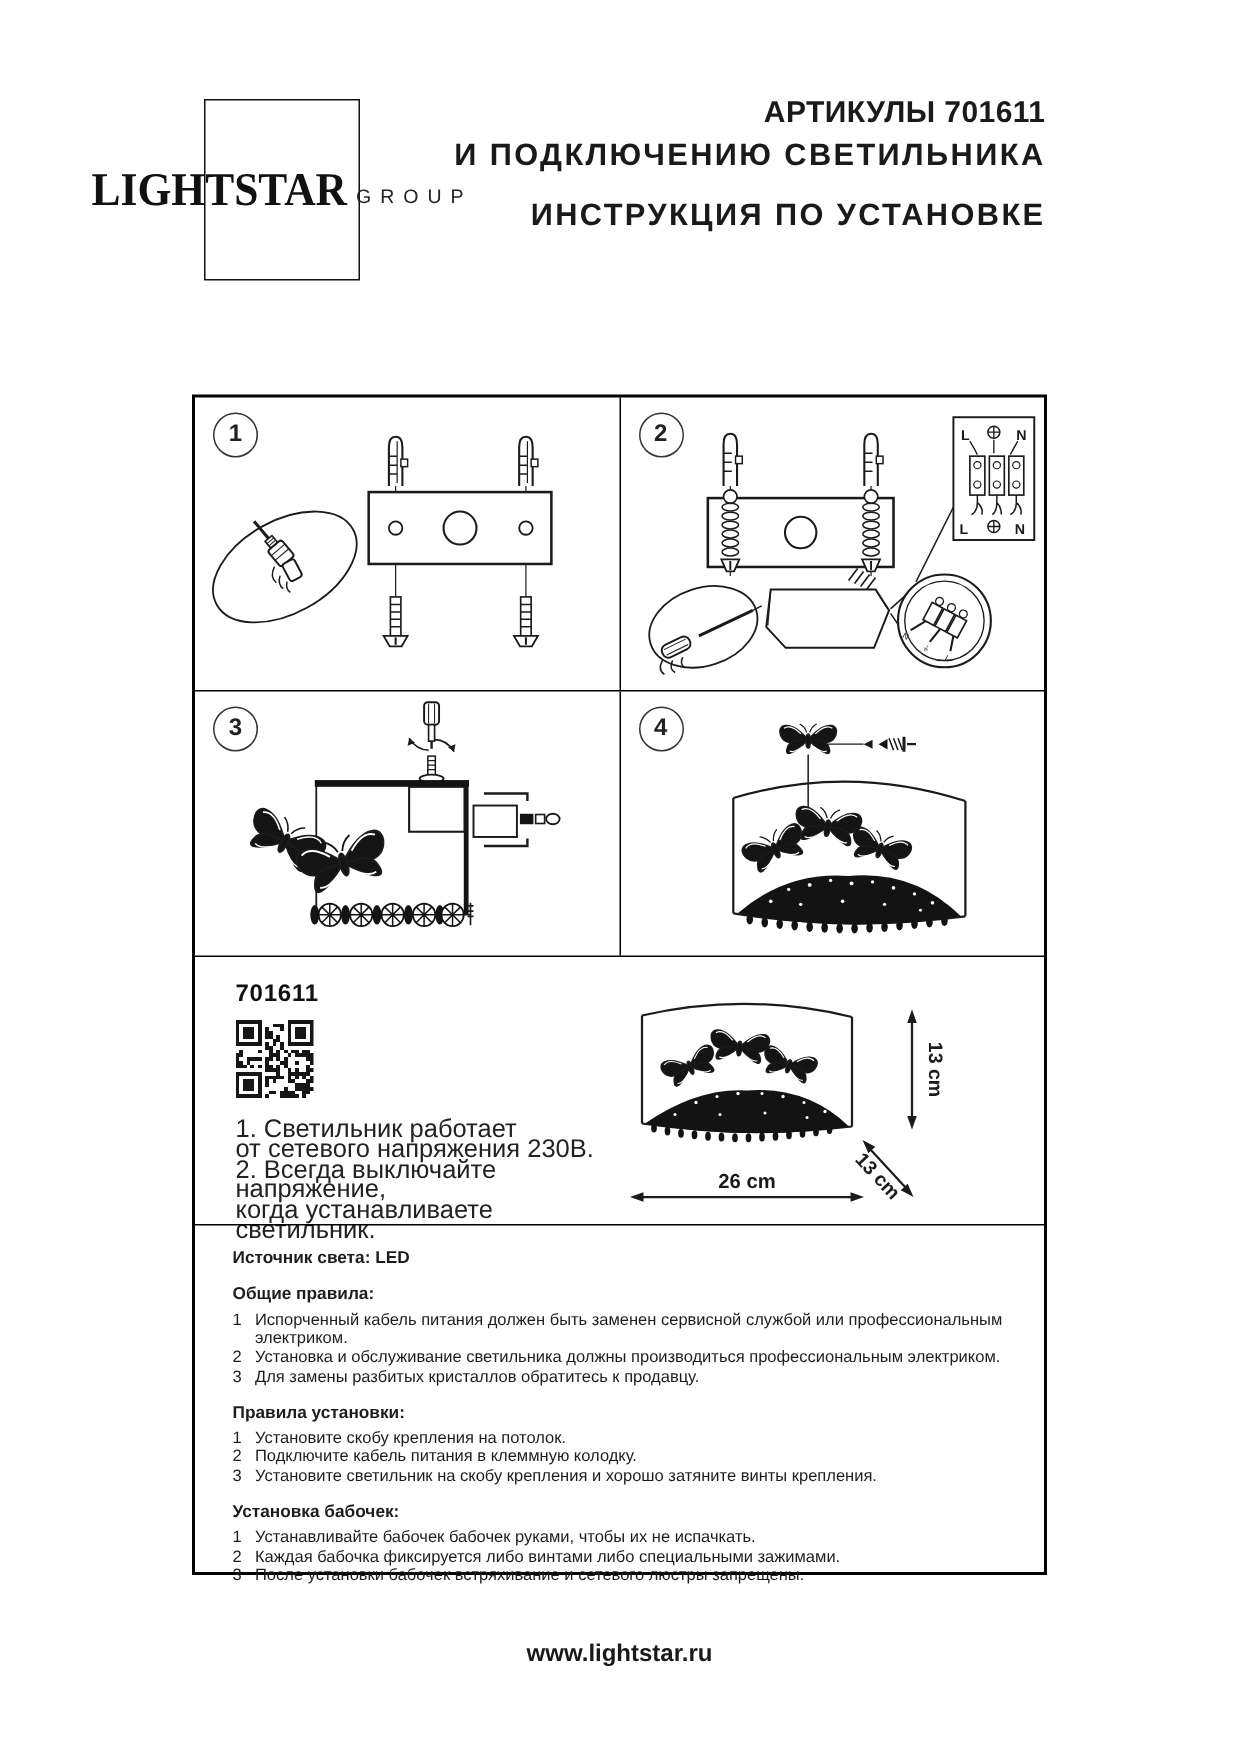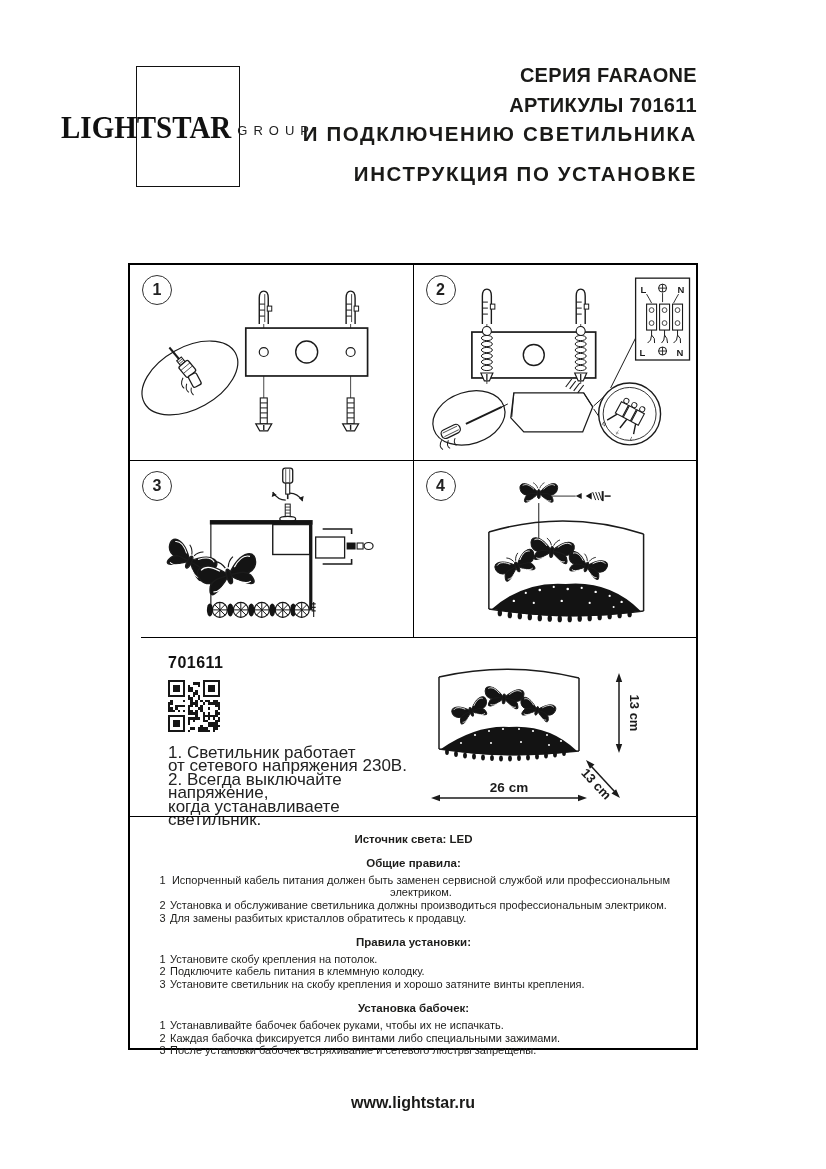--- a/index.html
+++ b/index.html
@@ -17,21 +17,21 @@
   .seg.white{border-top:1.5px solid #111;border-bottom:1.5px solid #111;box-sizing:border-box;background:#fff;}
   
   .titles{position:absolute;left:260px;right:129px;top:60px;text-align:right;font-weight:bold;color:#1a1a18;}
   .t-series{font-size:20px;line-height:30px;letter-spacing:.3px;}
   .t-instr{margin-top:13px;font-size:20.5px;line-height:27px;letter-spacing:1.6px;}
   
   .grid{position:absolute;left:128px;top:263px;width:570px;height:787px;
         border:2px solid #000;box-sizing:border-box;}
   .row{position:relative;display:flex;box-sizing:border-box;}
   .row+.row{border-top:1.5px solid #000;}
-  .r1{height:195px;} .r2{height:177px;} .r3{height:179px;margin-left:11px;} .r4{height:233px;text-align:center;}
+  .r1{height:195px;} .r2{height:177px;} .r3{height:179px;} .r4{height:233px;}
   .cell{position:relative;flex:1;box-sizing:border-box;}
   .cell+.cell{border-left:1.5px solid #000;}
   .badge{position:absolute;left:12px;top:10px;width:30px;height:30px;border:1.5px solid #333;
          border-radius:50%;display:flex;align-items:center;justify-content:center;
          font-size:16px;font-weight:bold;color:#222;box-sizing:border-box;background:#fff;z-index:2;}
   .panel-svg{position:absolute;left:0;top:0;width:100%;height:100%;}
   
   .article-info{position:absolute;left:27px;top:16px;width:250px;}
   .article-no{font-size:16px;font-weight:bold;letter-spacing:.5px;color:#111;}
   .qr{margin-top:8px;display:block;}
@@ -59,21 +59,20 @@
     <div class="logo-word">STAR</div>
     <div class="logo-group">GROUP</div>
     <div class="logo-flag">
       <div class="seg" style="background:#009640"></div>
       <div class="seg white"></div>
       <div class="seg" style="background:#e30613"></div>
     </div>
   </div>
 
   <div class="titles">
-    <div class="t-series">СЕРИЯ FARAONE</div>
     <div class="t-series">АРТИКУЛЫ 701611</div>
     <div class="t-instr" style="margin-top:0">И ПОДКЛЮЧЕНИЮ СВЕТИЛЬНИКА</div>
     <div class="t-instr">ИНСТРУКЦИЯ ПО УСТАНОВКЕ</div>
   </div>
 
   <div class="grid">
 
     <div class="row r1">
       <div class="cell">
         <div class="badge">1</div>

